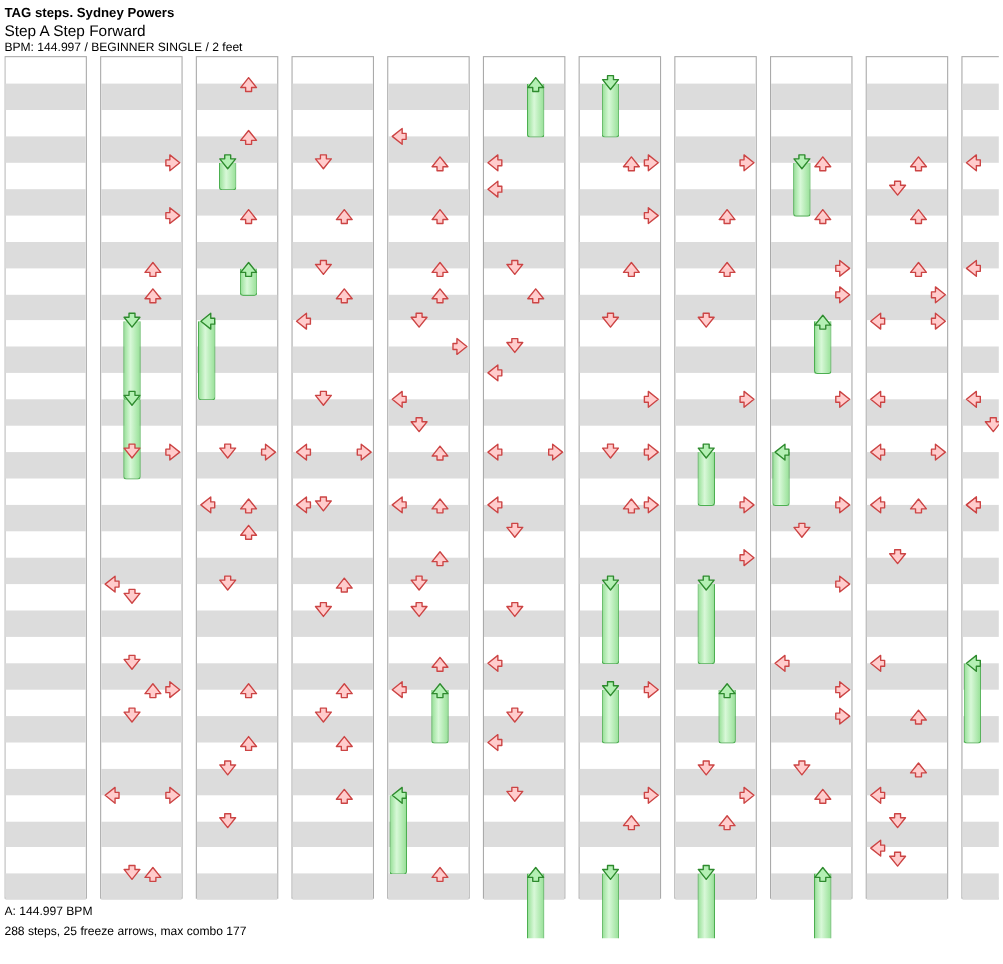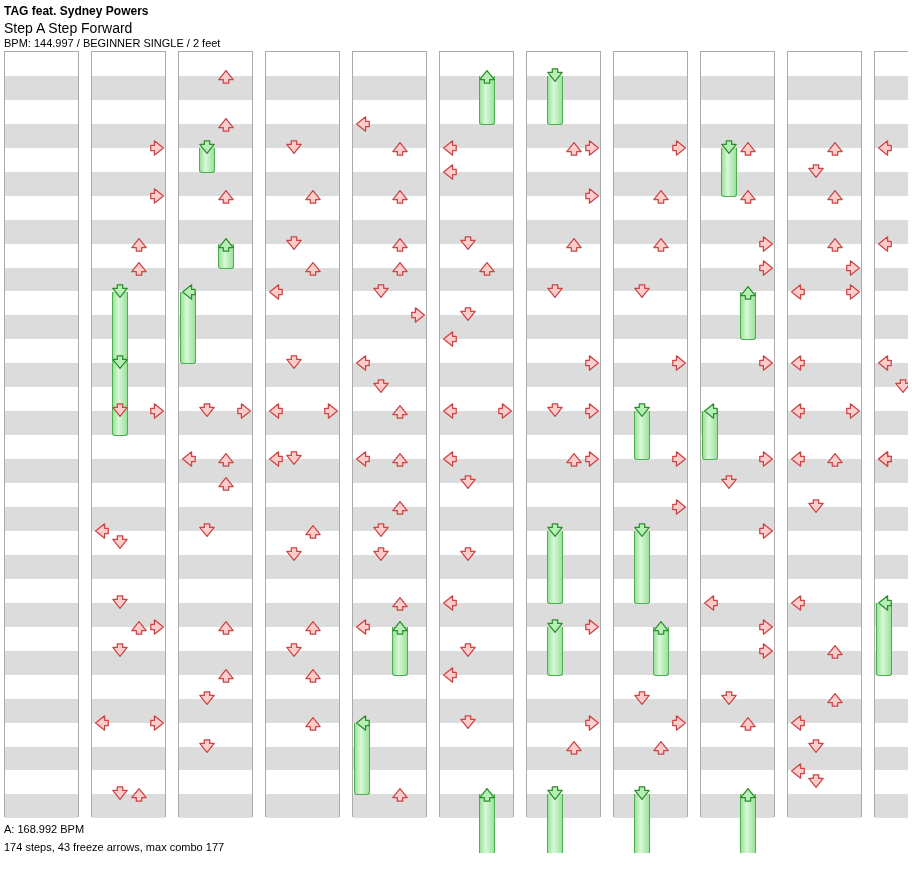--- a/index.html
+++ b/index.html
@@ -55,21 +55,21 @@
     border-top: none;
     border-bottom-left-radius: 3px;
     border-bottom-right-radius: 3px;
     transform: translateX(-50%);
   }
   .footer { margin-top: 6px; font-size: 11px; }
 </style>
 </head>
 <body>
 
-<div class="artist">TAG feat. Sydney Powers</div>
+<div class="artist">TAG steps. Sydney Powers</div>
 <div class="title">Step A Step Forward</div>
 <div class="meta">BPM: 144.997 / BEGINNER SINGLE / 2 feet</div>
 
 <div class="chart-area" id="chart-area">
     <div class="column">
       <div class="grid">
         <div class="stripe" style="top: 23.95px; height: 23.95px;"></div>
         <div class="stripe" style="top: 71.85px; height: 23.95px;"></div>
         <div class="stripe" style="top: 119.75px; height: 23.95px;"></div>
         <div class="stripe" style="top: 167.65px; height: 23.95px;"></div>
@@ -791,14 +791,14 @@
         <div class="arrow" style="left: 9px; top: 407.15px;"><svg viewBox="0 0 20 20" style="transform:rotate(0deg)">
     <path d="M14 2 L4 10 L14 18 L14 13 L18 13 L18 7 L14 7 Z" fill="#ffcccc" stroke="#cc4444" stroke-width="1.4" stroke-linejoin="round"></path>
   </svg></div>
         <div class="arrow" style="left: 9px; top: 550.85px;"><svg viewBox="0 0 20 20" style="transform:rotate(0deg)">
     <path d="M14 2 L4 10 L14 18 L14 13 L18 13 L18 7 L14 7 Z" fill="#b4f0b4" stroke="#2e8b2e" stroke-width="1.4" stroke-linejoin="round"></path>
   </svg></div>
       </div>
     </div>
   </div>
 
-<div class="footer">A: 168.992 BPM</div>
-<div class="footer">174 steps, 43 freeze arrows, max combo 177</div>
+<div class="footer">A: 144.997 BPM</div>
+<div class="footer">288 steps, 25 freeze arrows, max combo 177</div>
 
 </body></html>

